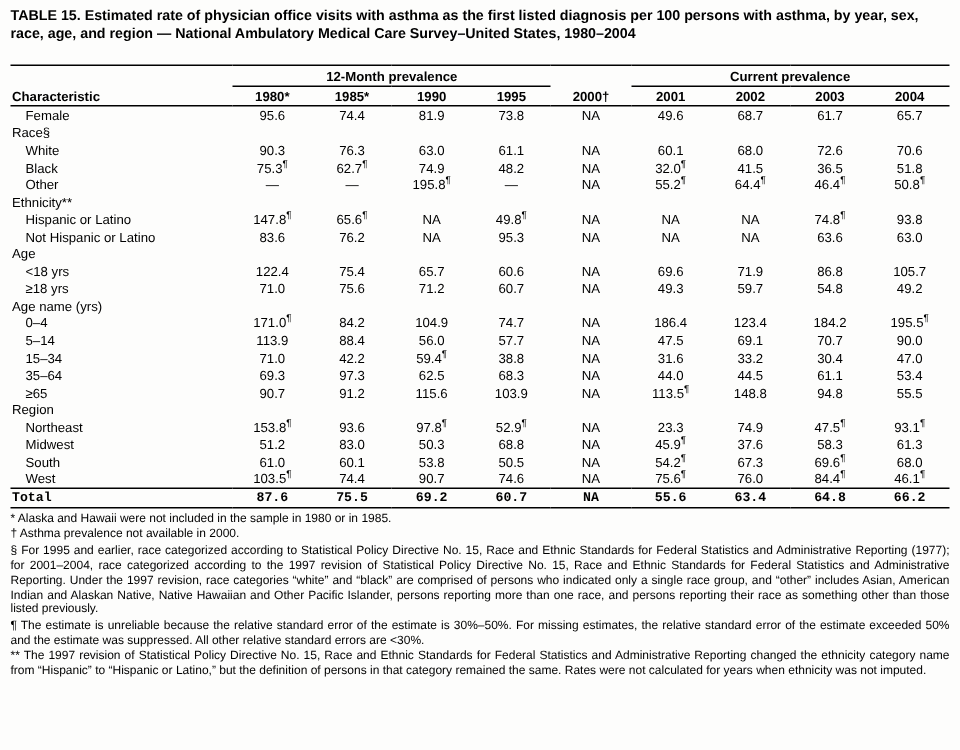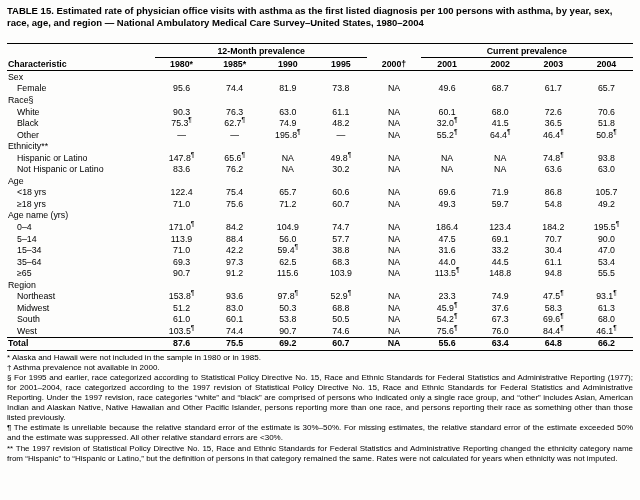--- a/index.html
+++ b/index.html
@@ -15,21 +15,21 @@
   th, td { padding:0.5px 1px; font-weight:normal; line-height:1.2; vertical-align:bottom; }
   thead th { font-weight:bold; }
   tr.group-row th { border-top:1px solid #000; padding-top:2px; }
   th.group { text-align:center; border-bottom:1px solid #000; }
   tr.year-row th { border-bottom:1px solid #000; text-align:center; padding-bottom:1px;margin-top:25px; }
   tr.year-row th.char-col { text-align:left; }
   td.num { text-align:center; }
   td.row-label { text-align:left; white-space:nowrap; }
   td.indent { padding-left:10px; }
   td.section-label { text-align:left; }
-  tr.total td { font-weight:bold; border-top:1px solid #000; border-bottom:1px solid #000; }
+  tr.total td { font-weight:bold; border-top:1px solid #000; border-bottom:1px solid #000;font-family:Liberation Mono, monospace; }
   sup { font-size:6.5px; line-height:0; vertical-align:super; }
   .footnotes { margin-top:2px; font-size:8px; line-height:1.24; text-align:justify; }
   .footnotes p { margin:0 0 0.5px 0; }
 </style>
 </head>
 <body>
 
 <div class="title">TABLE 15. Estimated rate of physician office visits with asthma as the first listed diagnosis per 100 persons with asthma, by year, sex, race, age, and region — National Ambulatory Medical Care Survey–United States, 1980–2004</div>
 
 <table>
@@ -60,23 +60,20 @@
       <th>1995</th>
       <th>2000†</th>
       <th>2001</th>
       <th>2002</th>
       <th>2003</th>
       <th>2004</th>
     </tr>
   </thead>
   <tbody>
       <tr>
-        <td colspan="10" class="section-label">Sex</td>
-      </tr>
-      <tr>
         <td class="row-label indent">Female</td>
         <td class="num">95.6</td>
         <td class="num">74.4</td>
         <td class="num">81.9</td>
         <td class="num">73.8</td>
         <td class="num">NA</td>
         <td class="num">49.6</td>
         <td class="num">68.7</td>
         <td class="num">61.7</td>
         <td class="num">65.7</td>
@@ -133,21 +130,21 @@
         <td class="num">NA</td>
         <td class="num">NA</td>
         <td class="num">74.8<sup>¶</sup></td>
         <td class="num">93.8</td>
       </tr>
       <tr>
         <td class="row-label indent">Not Hispanic or Latino</td>
         <td class="num">83.6</td>
         <td class="num">76.2</td>
         <td class="num">NA</td>
-        <td class="num">30.2</td>
+        <td class="num">95.3</td>
         <td class="num">NA</td>
         <td class="num">NA</td>
         <td class="num">NA</td>
         <td class="num">63.6</td>
         <td class="num">63.0</td>
       </tr>
       <tr>
         <td colspan="10" class="section-label">Age</td>
       </tr>
       <tr>

